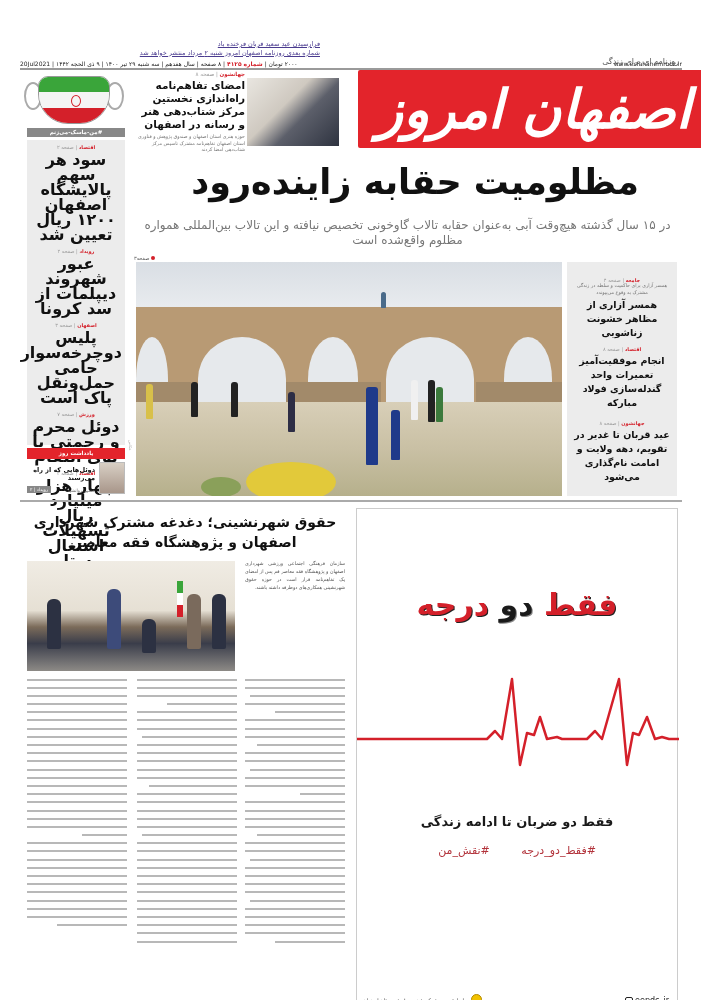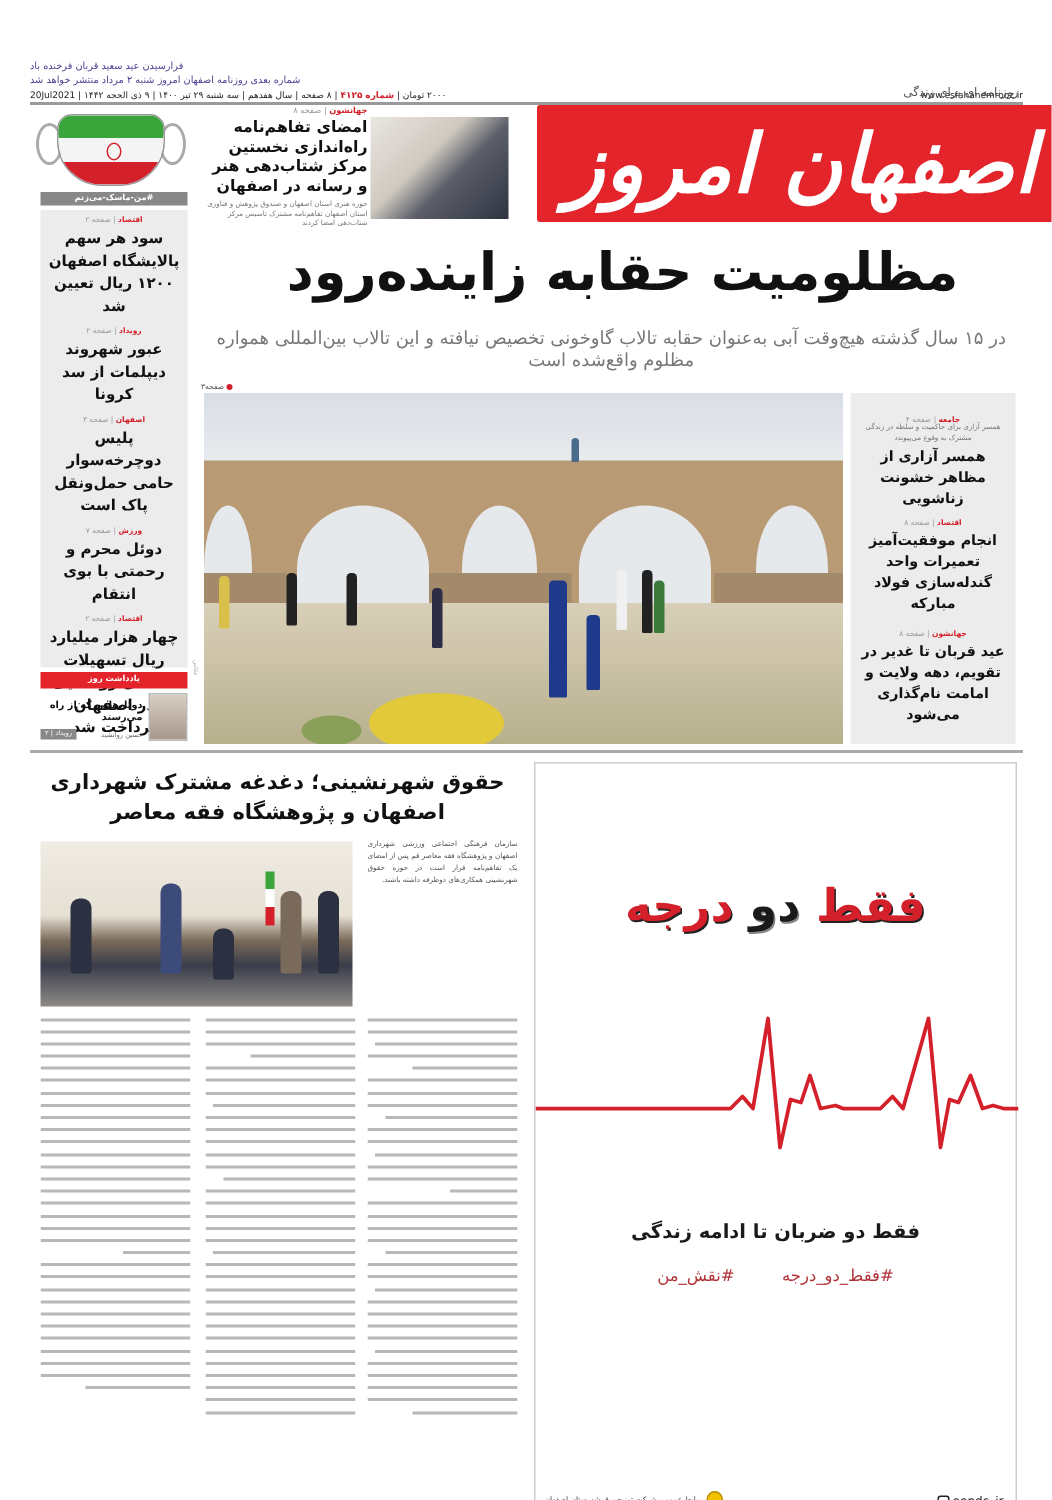--- a/index.html
+++ b/index.html
@@ -1,21 +1,21 @@
 <!DOCTYPE html>
 <html lang="fa" dir="rtl"><head>
 <meta charset="utf-8">
 <style>
   * { box-sizing: border-box; margin: 0; padding: 0; }
   html, body { width: 701px; height: 1000px; background: #ffffff; overflow: hidden; }
   body { font-family: "DejaVu Sans", sans-serif; color: #111; position: relative; direction: rtl; }
 
   
   .top-notice { position: absolute; left: 20px; top: 40px; width: 300px; text-align: left; direction: rtl; }
-  .top-notice div { font-size: 6.5px; color: #4a3b8f; line-height: 8.5px; text-align: left; }
+  .top-notice div { font-size: 6.5px; color: #4a3b8f; line-height: 8.5px; text-align: right; text-decoration: underline; }
   .info-bar { position: absolute; left: 20px; top: 58px; width: 662px; height: 10px; font-size: 6px; color: #222; display: flex; justify-content: space-between; align-items: center; }
   .info-bar .num { color: #d4202a; font-weight: bold; }
   .rule { position: absolute; left: 20px; width: 662px; height: 2px; background: #9a9a9a; }
 
   
   .masthead { position: absolute; left: 358px; top: 66px; width: 352px; height: 78px; background: #e3242b; border-radius: 2px; overflow: hidden; }
   .masthead .logo { position: absolute; inset: 0; display: flex; align-items: center; justify-content: center; font-family: "DejaVu Serif", serif; font-weight: bold; font-size: 54px; color: #fff; font-style: italic; letter-spacing: -2px; }
   .tagline { position: absolute; right: 22px; top: 57px; font-size: 8px; color: #555; }
 
   
@@ -33,21 +33,21 @@
   .mask .w { height: 34%; background: #f4f4f4; position: relative; }
   .mask .w::after { content: ""; position: absolute; left: 32px; top: 3px; width: 8px; height: 10px; border-radius: 50%; border: 1.5px solid #d4202a; }
   .mask .r { height: 33%; background: #d4202a; }
   .mask-strap { position: absolute; top: 12px; width: 18px; height: 28px; border: 2px solid #aaa; border-radius: 50%; }
   .mask-banner { position: absolute; left: 27px; top: 128px; width: 98px; height: 9px; background: #888; color: #fff; font-size: 5.5px; text-align: center; line-height: 9px; font-weight: bold; }
 
   
   .left-col { position: absolute; left: 27px; top: 140px; width: 98px; height: 305px; background: #ececec; padding: 4px 3px; text-align: center; }
   .brief { margin-bottom: 6px; }
   .brief .kicker { font-size: 5px; }
-  .brief h4 { font-size: 10px; line-height: 15px; font-weight: bold; margin-top: 2px; }
+  .brief h4 { font-size: 16px; line-height: 15px; font-weight: bold; margin-top: 2px; }
 
   
   .col-note { position: absolute; left: 27px; top: 448px; width: 98px; height: 48px; }
   .col-note .bar { height: 11px; background: #e3242b; color: #fff; font-size: 5.5px; text-align: center; line-height: 11px; font-weight: bold; }
   .col-note .portrait { position: absolute; right: 0; top: 14px; width: 26px; height: 32px; background: linear-gradient(180deg,#d8cfc4,#a8968a); border: 1px solid #bbb; }
   .col-note .title { position: absolute; right: 30px; top: 18px; font-size: 6.5px; font-weight: bold; }
   .col-note .author { position: absolute; right: 30px; top: 40px; font-size: 4.5px; color: #666; }
   .col-note .pg { position: absolute; left: 0; top: 38px; background: #888; color: #fff; font-size: 4.5px; padding: 1px 3px; }
 
   

